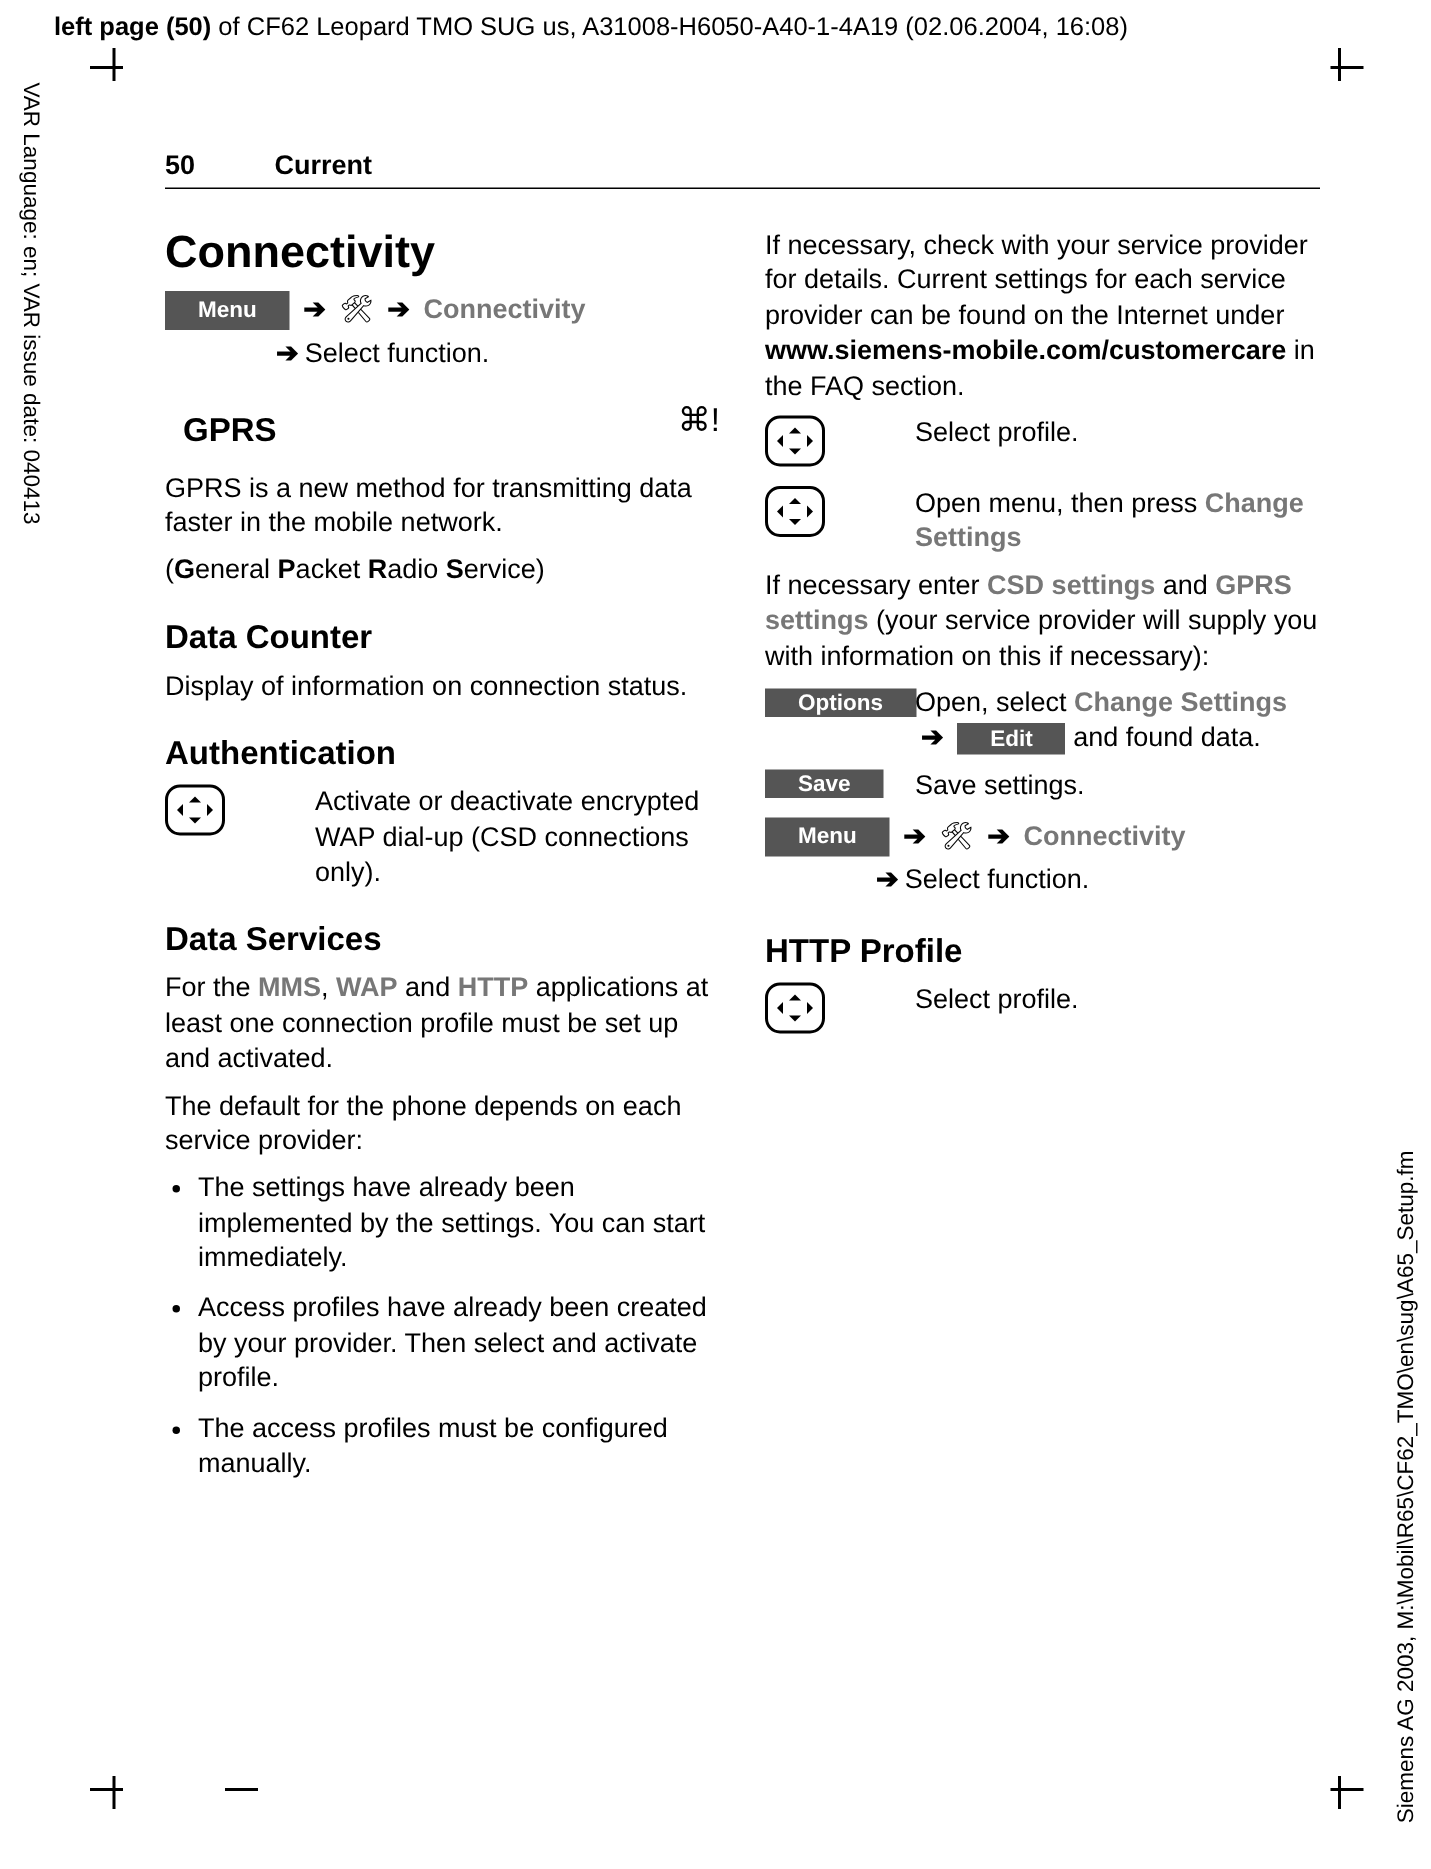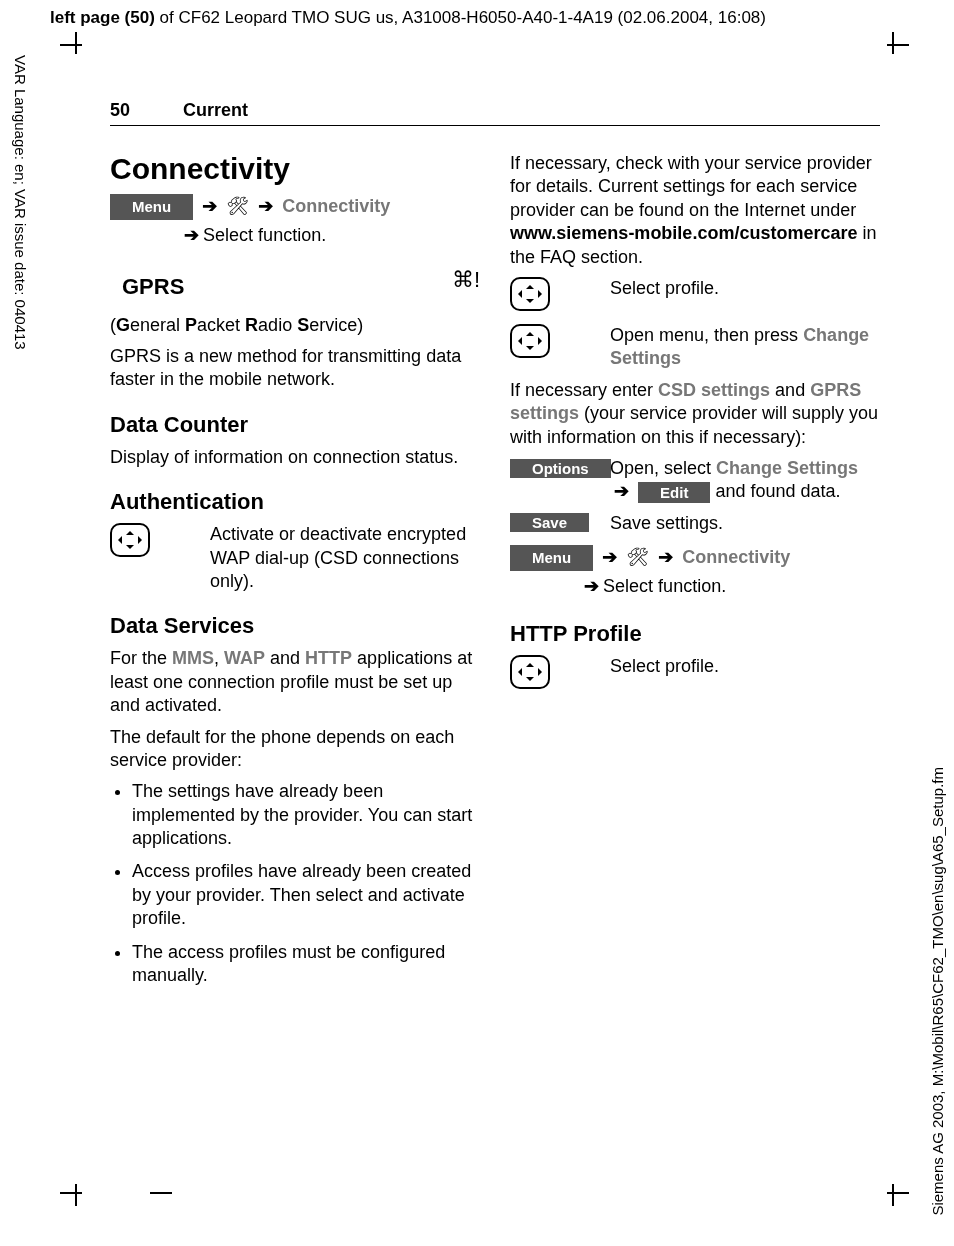--- a/index.html
+++ b/index.html
@@ -9,21 +9,21 @@
     font-size: 18px;
     color: #000;
     background: #fff;
     width: 954px;
     height: 1246px;
     position: relative;
   }
   .top-line {
     position: absolute;
     top: 8px;
-    left: 50px;
+    left: 36px;
     font-size: 17px;
   }
   .top-line .bold { font-weight: bold; }
   .left-margin-text {
     position: absolute;
     top: 55px;
     left: 12px;
     writing-mode: vertical-rl;
     text-orientation: mixed;
     font-size: 15px;
@@ -143,41 +143,41 @@
         <span class="arrow">➔</span>
         <span class="grey-bold">Connectivity</span>
         <br>
         <span class="nav-indent"><span class="arrow">➔</span><span>Select function.</span></span>
       </div>
 
       <div class="gprs-row">
         <h2>GPRS</h2>
         <span class="gprs-icon">⌘!</span>
       </div>
+      <p>GPRS is a new method for transmitting data faster in the mobile network.</p>
       <p>
         <span>(</span><b>G</b><span>eneral </span><b>P</b><span>acket </span><b>R</b><span>adio </span><b>S</b><span>ervice)</span>
       </p>
-      <p>GPRS is a new method for transmitting data faster in the mobile network.</p>
 
       <h2>Data Counter</h2>
       <p>Display of information on connection status.</p>
 
       <h2>Authentication</h2>
       <div class="key-row">
         <div class="keycol"><span class="nav-icon"><span class="tri tu"></span><span class="tri td"></span><span class="tri tl"></span><span class="tri tr"></span></span></div>
         <div class="txtcol">Activate or deactivate encrypted WAP dial-up (CSD connections only).</div>
       </div>
 
       <h2>Data Services</h2>
       <p>
         <span>For the </span><span class="grey-bold">MMS</span><span>, </span><span class="grey-bold">WAP</span><span> and </span><span class="grey-bold">HTTP</span><span> applications at least one connection profile must be set up and activated.</span>
       </p>
       <p>The default for the phone depends on each service provider:</p>
       <ul class="bullets">
-        <li>The settings have already been implemented by the provider. You can start applications.</li>
+        <li>The settings have already been implemented by the settings. You can start immediately.</li>
         <li>Access profiles have already been created by your provider. Then select and activate profile.</li>
         <li>The access profiles must be configured manually.</li>
       </ul>
     </div>
 
     <div class="col">
       <p>
         <span>If necessary, check with your service provider for details. Current settings for each service provider can be found on the Internet under </span><b>www.siemens-mobile.com/customercare</b><span> in the FAQ section.</span>
       </p>
 

